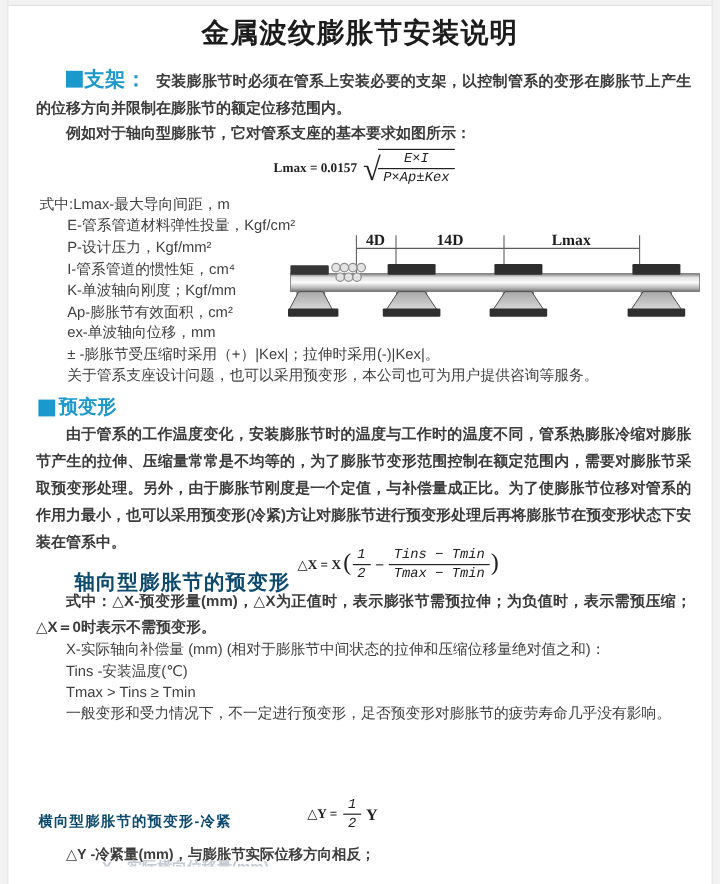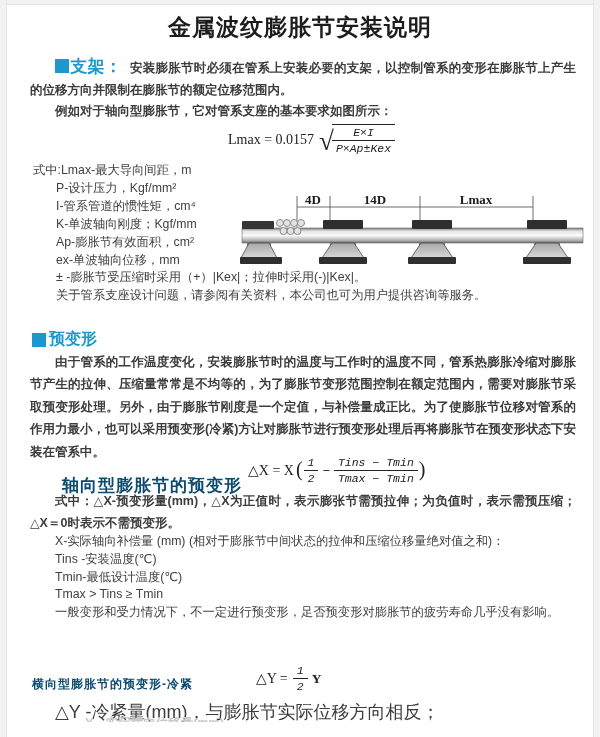--- a/index.html
+++ b/index.html
@@ -28,21 +28,21 @@
   .deflist li{line-height:17.9px;white-space:nowrap;}
   .deflist li + li{padding-left:23px;}
 
   .itemlist{position:absolute;left:55px;top:533px;list-style:none;margin:0;padding:0;
             font-size:12.3px;font-weight:500;color:#404040;}
   .itemlist li{line-height:17.8px;white-space:nowrap;}
 
   
   .formula{position:absolute;font-family:"Liberation Serif","DejaVu Serif",serif;color:#222;
            display:flex;align-items:center;}
-  .flhs{font-weight:400;font-size:14px;margin-right:5px;font-style:normal;}
+  .flhs{font-weight:700;font-size:11px;margin-right:5px;font-style:normal;}
   .frac{display:inline-block;text-align:center;font-size:11.5px;font-style:italic;line-height:1.15;vertical-align:middle;font-family:Liberation Mono, monospace;}
   .frac .num{display:block;border-bottom:1px solid #222;padding:0 4px 1px;}
   .frac .den{display:block;padding:1px 4px 0;}
   .sqrt{display:inline-flex;align-items:center;}
   .rad{font-size:27px;font-weight:400;line-height:1;margin-right:-2px;transform:translateY(2px);}
   .sqrt .frac{border-top:1.5px solid #222;padding-top:1px;}
   .paren{font-size:20px;font-weight:400;margin:0 1px;transform:translateY(-1px);}
   .op{font-size:13px;margin:0 4px;font-weight:700;}
   .frhs{font-weight:700;font-size:13.5px;margin-left:4px;}
 
@@ -74,27 +74,28 @@
       <span class="rad">√</span>
         <span class="frac">
           <span class="num">E×I</span>
           <span class="den">P×Ap±Kex</span>
         </span>
     </span>
   </div>
 
   <ul class="deflist">
     <li>式中:Lmax-最大导向间距，m</li>
+    <li>E-管系管道材料弹性投量，Kgf/cm²</li>
     <li>P-设计压力，Kgf/mm²</li>
     <li>I-管系管道的惯性矩，cm⁴</li>
     <li>K-单波轴向刚度；Kgf/mm</li>
     <li>Ap-膨胀节有效面积，cm²</li>
     <li>ex-单波轴向位移，mm</li>
     <li>± -膨胀节受压缩时采用（+）|Kex|；拉伸时采用(-)|Kex|。</li>
-    <li>关于管系支座设计问题，请参阅有关资料，本公司也可为用户提供咨询等服务。</li>
+    <li>关于管系支座设计问题，也可以采用预变形，本公司也可为用户提供咨询等服务。</li>
   </ul>
 
   <svg class="diagram" width="345" height="80" viewBox="0 0 345 80">
     <defs>
       <linearGradient id="pipeG" x1="0" y1="0" x2="0" y2="1">
         <stop offset="0" stop-color="#7c7c7c"></stop>
           <stop offset="0.22" stop-color="#e6e6e6"></stop>
         <stop offset="0.5" stop-color="#fafafa"></stop>
           <stop offset="0.82" stop-color="#b2b2b2"></stop>
         <stop offset="1" stop-color="#6d6d6d"></stop>
@@ -177,32 +178,31 @@
         <span class="den">Tmax − Tmin</span>
       </span>
     <span class="paren">)</span>
   </div>
 
   <p class="para indent" style="top:490px;">式中：△X-预变形量(mm)，△X为正值时，表示膨张节需预拉伸；为负值时，表示需预压缩；△X＝0时表示不需预变形。</p>
 
   <ul class="itemlist">
     <li>X-实际轴向补偿量 (mm) (相对于膨胀节中间状态的拉伸和压缩位移量绝对值之和)：</li>
     <li>Tins -安装温度(℃)</li>
-    <li>Tmin-最低设计温度(℃)</li>
     <li>Tmax &gt; Tins ≥ Tmin</li>
     <li>一般变形和受力情况下，不一定进行预变形，足否预变形对膨胀节的疲劳寿命几乎没有影响。</li>
   </ul>
 
   <div class="sub-head" style="top:636px;left:32px;font-size:12px;">横向型膨胀节的预变形-冷紧</div>
 
   <div class="formula" style="top:664px;left:256px;">
     <span class="flhs">△Y =</span>
     <span class="frac">
         <span class="num">1</span>
         <span class="den">2</span>
       </span>
     <span class="frhs">Y</span>
   </div>
 
-  <p class="para" style="top:701px;left:55px;right:24px;font-weight:400;font-size:18px;">△Y -冷紧量(mm)，与膨胀节实际位移方向相反；</p>
+  <p class="para" style="top:701px;left:55px;right:24px;font-weight:700;font-size:12px;">△Y -冷紧量(mm)，与膨胀节实际位移方向相反；</p>
 
   <div class="faint">Y－实际横向位移量(mm)</div>
 </div>
 
 </body></html>

